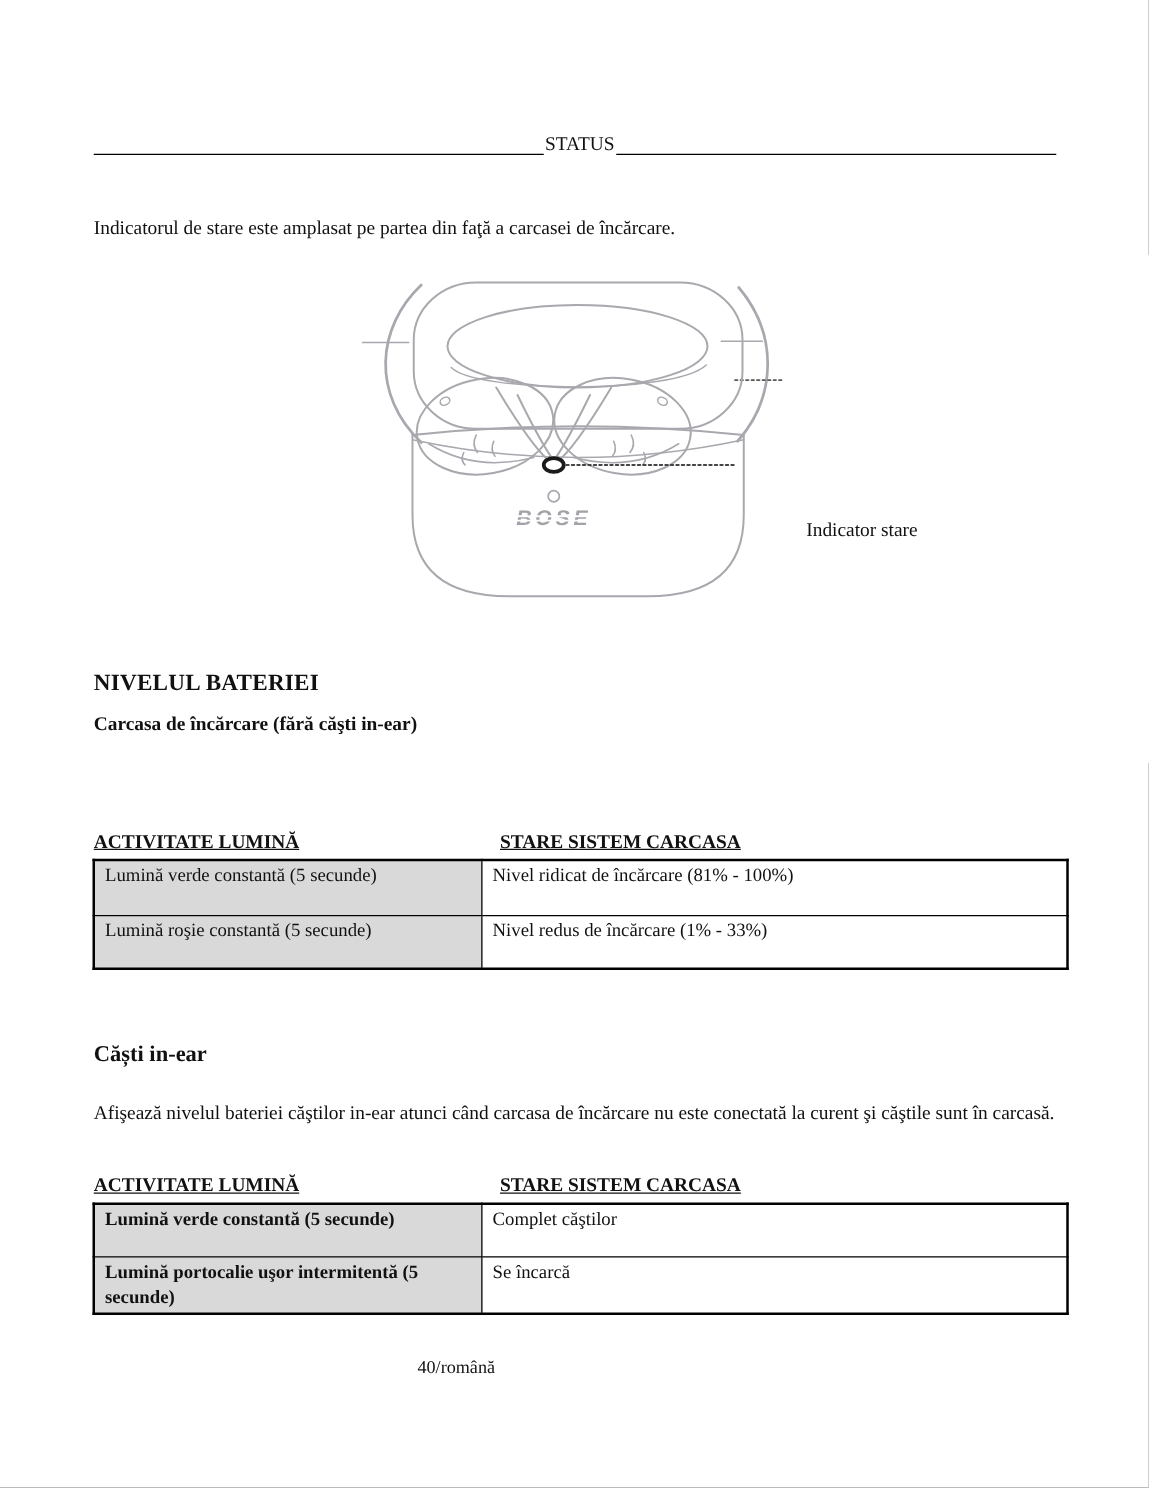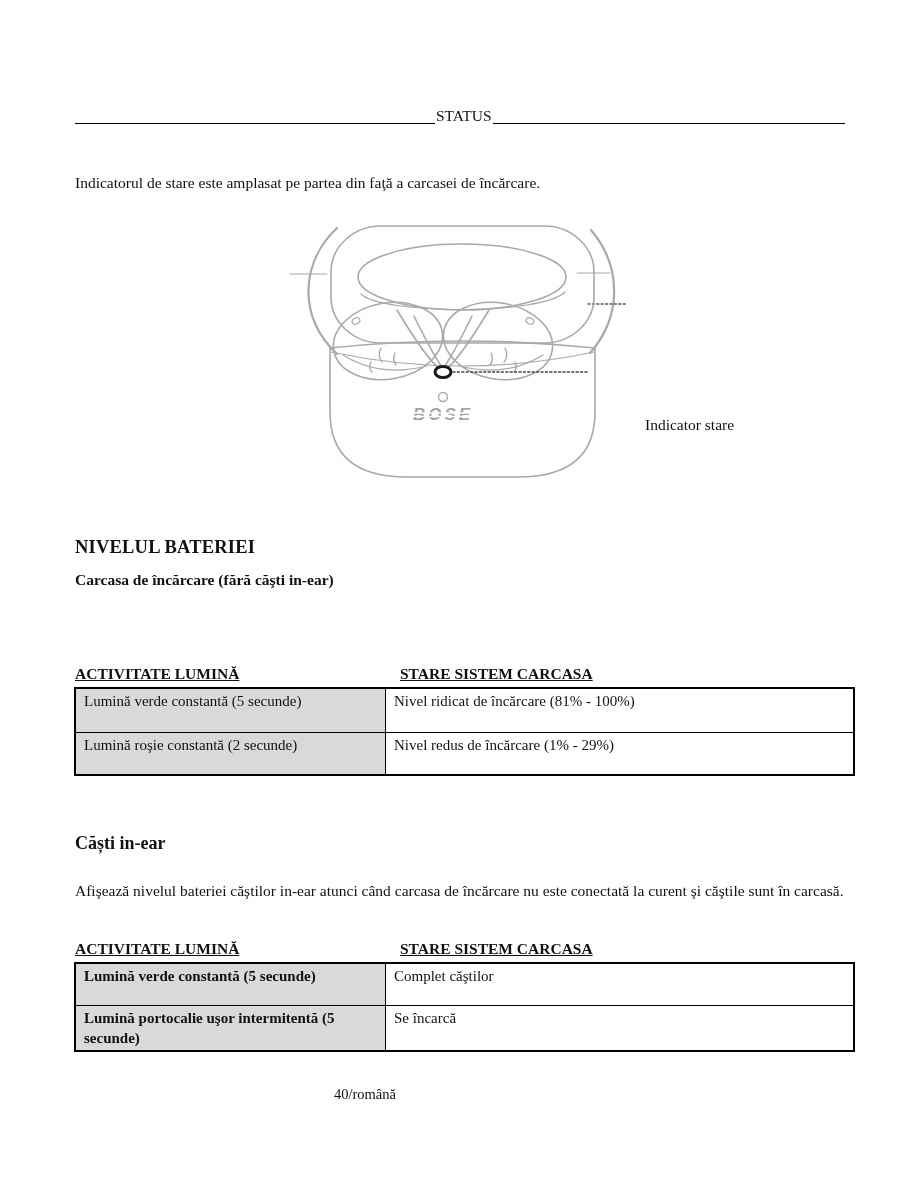--- a/index.html
+++ b/index.html
@@ -148,22 +148,22 @@
     <span class="c2">STARE SISTEM CARCASA</span>
   </div>
 
   <table class="status-table t1">
     <tbody>
         <tr class="r1">
       <td class="activity">Lumină verde constantă (5 secunde)</td>
       <td class="state">Nivel ridicat de încărcare (81% - 100%)</td>
     </tr>
     <tr class="r3">
-      <td class="activity">Lumină roşie constantă (2 secunde)</td>
-      <td class="state">Nivel redus de încărcare (1% - 29%)</td>
+      <td class="activity">Lumină roşie constantă (5 secunde)</td>
+      <td class="state">Nivel redus de încărcare (1% - 33%)</td>
     </tr>
   </tbody>
     </table>
 
   <div class="abs h2 h2-ear">Căști in-ear</div>
   <div class="abs body-text para-ear">Afişează nivelul bateriei căştilor in-ear atunci când carcasa de încărcare nu este conectată la curent şi căştile sunt în carcasă.</div>
 
   <div class="abs tbl-header th2">
     <span class="c1">ACTIVITATE LUMINĂ</span>
     <span class="c2">STARE SISTEM CARCASA</span>

